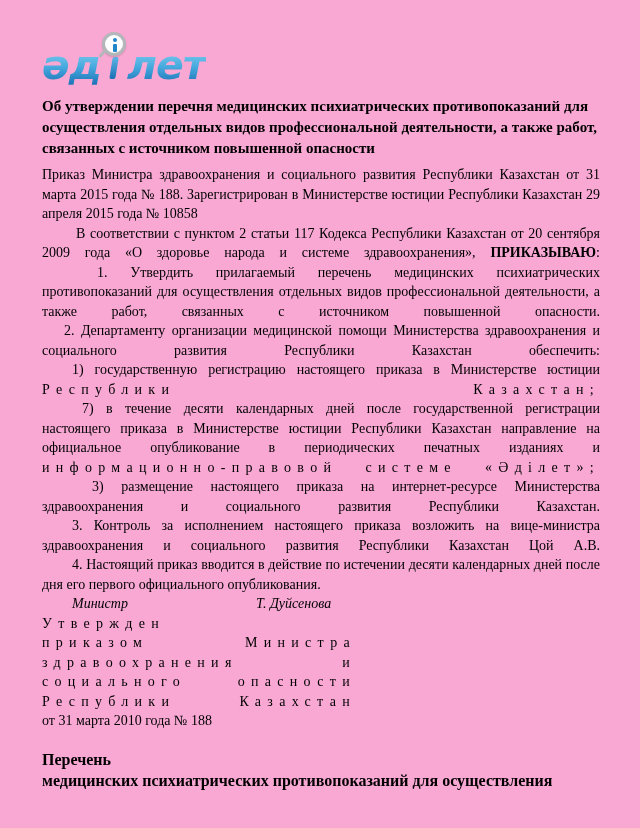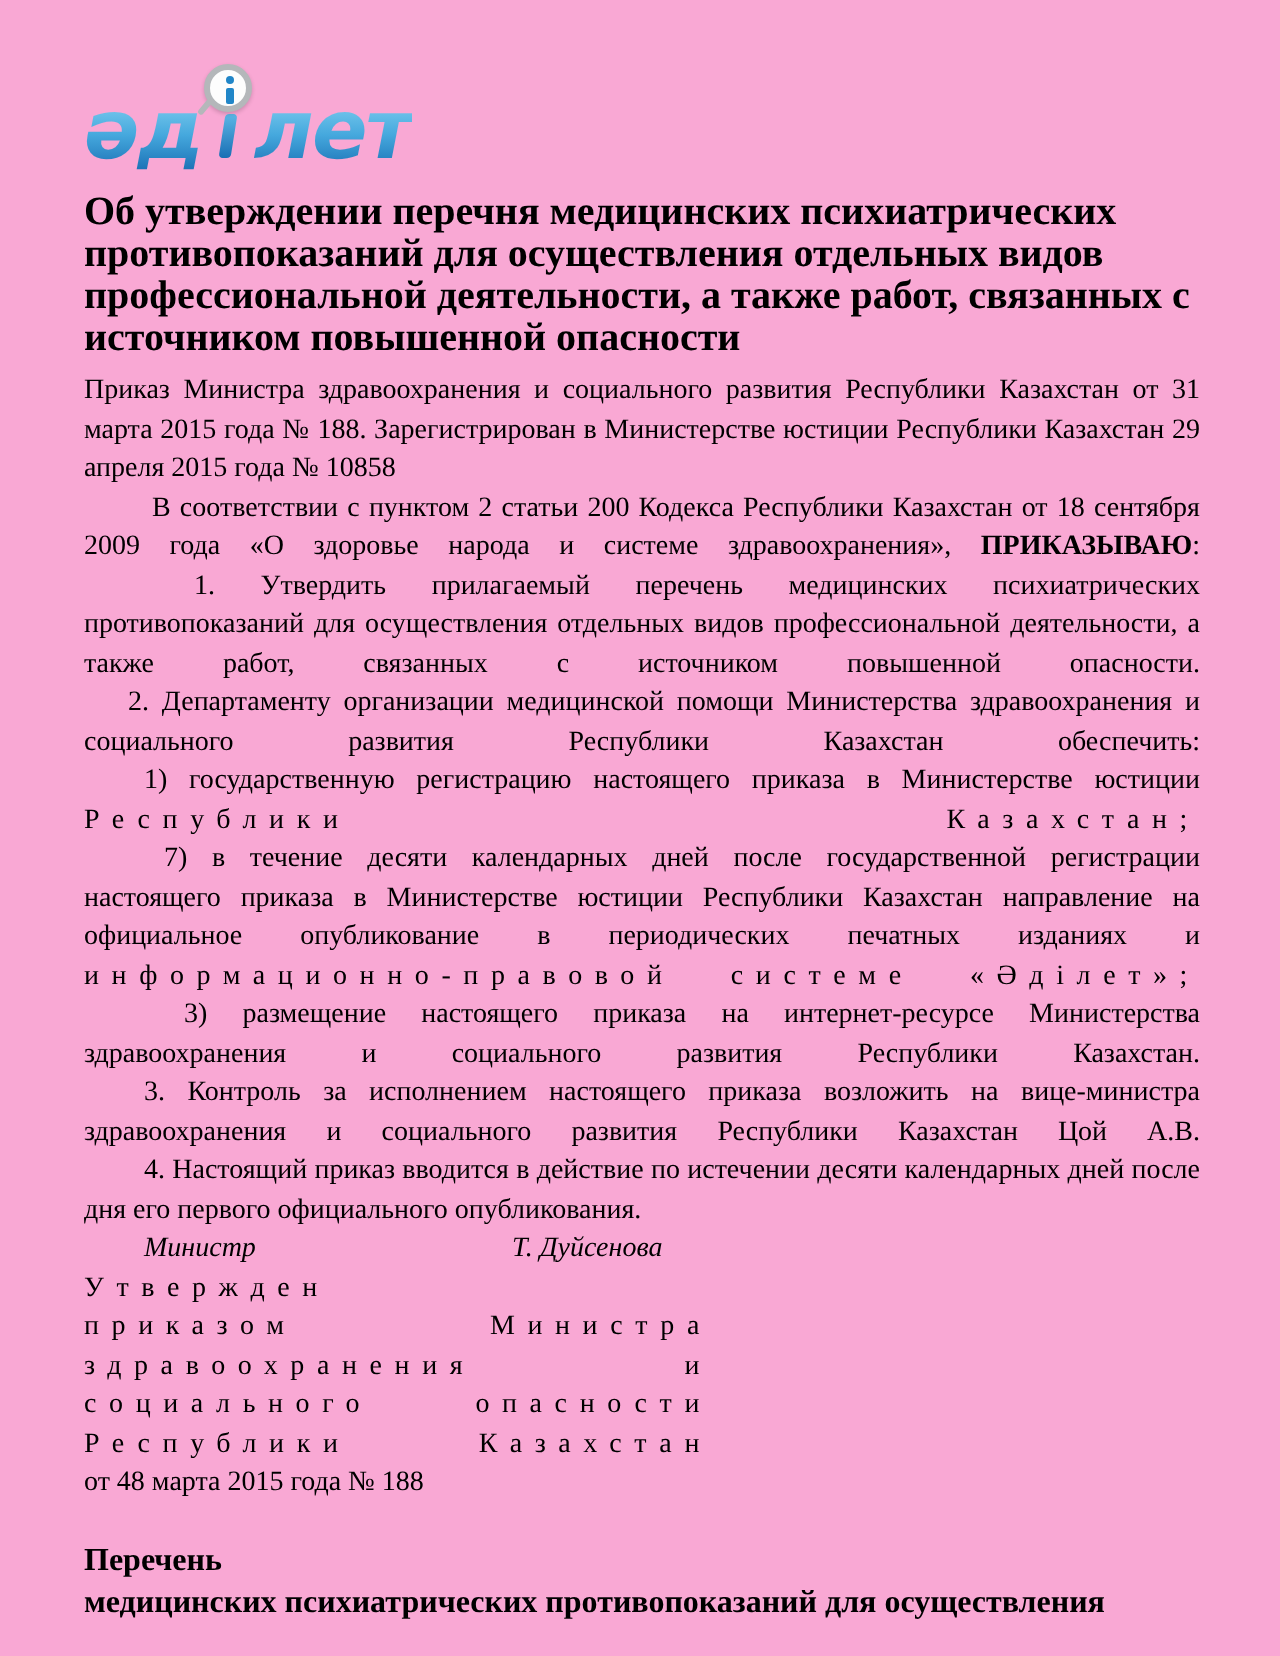--- a/index.html
+++ b/index.html
@@ -90,21 +90,21 @@
     width: 3px;
     height: 9px;
     background: #b4b7ba;
     transform: rotate(40deg);
     border-radius: 2px;
   }
 
   
   .doc-title {
     font-weight: bold;
-    font-size: 20px;
+    font-size: 15px;
     line-height: 21px;
     text-align: left;
     margin-bottom: 6px;
   }
   p.para {
     text-align: justify;
   }
   p.jlast {
     text-align: justify;
     text-align-last: justify;
@@ -160,21 +160,21 @@
         <span class="i-bar"></span>
       </span>
     </span>
     <span class="logo-txt">лет</span>
   </div>
 
   <div class="doc-title">Об утверждении перечня медицинских психиатрических противопоказаний для осуществления отдельных видов профессиональной деятельности, а также работ, связанных с источником повышенной опасности</div>
 
   <p class="para">Приказ Министра здравоохранения и социального развития Республики Казахстан от 31 марта 2015 года № 188. Зарегистрирован в Министерстве юстиции Республики Казахстан 29 апреля 2015 года № 10858</p>
 
-  <p class="jlast ind34"><span>В соответствии с пунктом 2 статьи 200 Кодекса Республики Казахстан от 18 сентября 2009 года «О здоровье народа и системе здравоохранения», </span><b>ПРИКАЗЫВАЮ</b><span>:</span></p>
+  <p class="jlast ind34"><span>В соответствии с пунктом 2 статьи 117 Кодекса Республики Казахстан от 20 сентября 2009 года «О здоровье народа и системе здравоохранения», </span><b>ПРИКАЗЫВАЮ</b><span>:</span></p>
 
   <p class="jlast ind55">1. Утвердить прилагаемый перечень медицинских психиатрических противопоказаний для осуществления отдельных видов профессиональной деятельности, а также работ, связанных с источником повышенной опасности.</p>
 
   <p class="jlast ind22">2. Департаменту организации медицинской помощи Министерства здравоохранения и социального развития Республики Казахстан обеспечить:</p>
 
   <p class="jlast ind30">1) государственную регистрацию настоящего приказа в Министерстве юстиции</p>
   <p class="spread">Республики Казахстан;</p>
 
   <p class="jlast ind40">7) в течение десяти календарных дней после государственной регистрации настоящего приказа в Министерстве юстиции Республики Казахстан направление на официальное опубликование в периодических печатных изданиях и</p>
   <p class="spread">информационно-правовой системе «Әділет»;</p>
@@ -188,21 +188,21 @@
   <div class="sig-row">
     <span class="pos">Министр</span><span>Т. Дуйсенова</span>
   </div>
 
   <div class="approval">
     <div class="appr-line">Утвержден</div>
     <div class="appr-line">приказом Министра</div>
     <div class="appr-line">здравоохранения и</div>
     <div class="appr-line">социального опасности</div>
     <div class="appr-line">Республики Казахстан</div>
-    <div class="appr-date">от 48 марта 2015 года № 188</div>
+    <div class="appr-date">от 31 марта 2010 года № 188</div>
   </div>
 
   <div class="annex-heading">
     <div>Перечень</div>
     <div>медицинских психиатрических противопоказаний для осуществления</div>
   </div>
 
 </div>
 
 </body></html>

